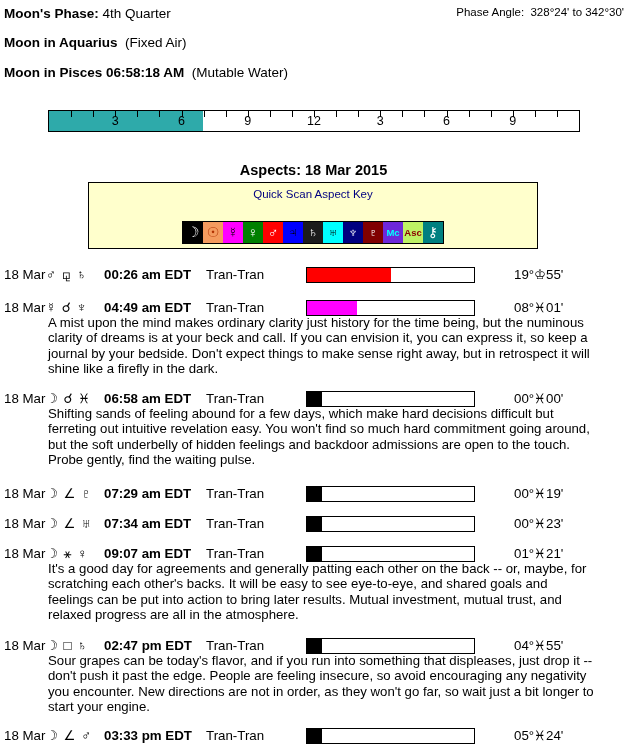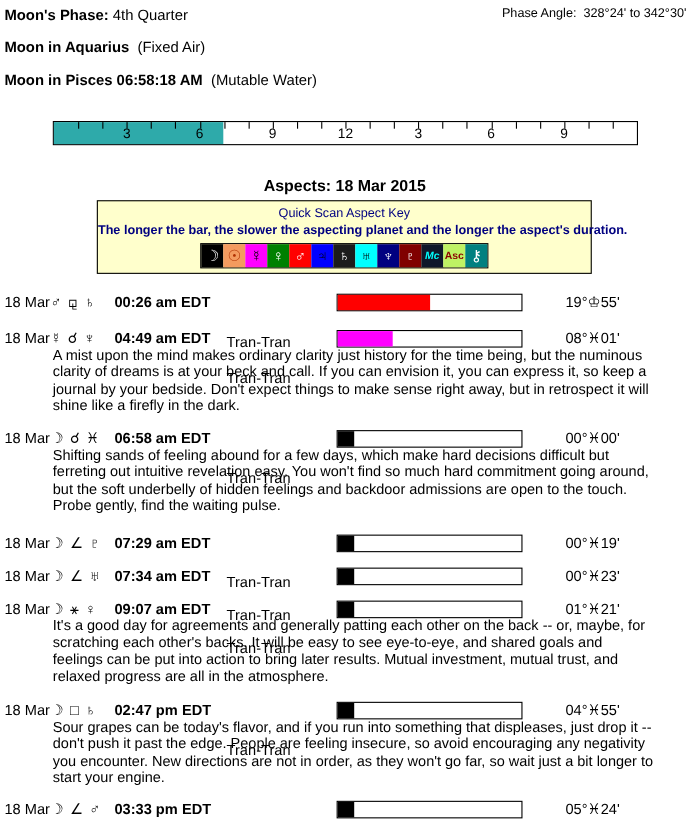--- a/index.html
+++ b/index.html
@@ -35,21 +35,21 @@
   .key-strip{display:flex;border:1px solid #000;}
   .kcell{width:20px;height:21px;display:flex;align-items:center;justify-content:center;
     font-size:14px;font-weight:bold;line-height:21px;}
   .kcell.small{font-size:9.5px;}
 
   
   .arow{position:absolute;left:0;width:627px;height:18px;font-size:13.3px;}
   .a-date{position:absolute;left:4px;white-space:pre;}
   .a-glyphs{position:absolute;left:46px;white-space:pre;letter-spacing:1px;}
   .a-time{position:absolute;left:104px;white-space:pre;font-weight:bold;}
-  .a-type{position:absolute;left:206px;white-space:pre;margin-top:36px;}
+  .a-type{position:absolute;left:206px;white-space:pre;}
   .a-bar{position:absolute;left:306px;top:0px;width:167px;height:14px;
     border:1.5px solid #000;background:#fff;display:block;}
   .a-fill{display:block;height:100%;}
   .a-value{position:absolute;left:514px;white-space:pre;}
 
   .apar{position:absolute;left:48px;width:546px;font-size:13.2px;line-height:15.4px;
     color:#000;}
 </style>
 </head>
 <body>
@@ -97,34 +97,33 @@
     <span class="vlabel" style="left:50%">12</span>
     <span class="vlabel" style="left:62.5%">3</span>
     <span class="vlabel" style="left:75%">6</span>
     <span class="vlabel" style="left:87.5%">9</span>
   </div>
 
   <div class="aspects-title">Aspects: 18 Mar 2015</div>
 
   <div class="keybox">
     <div class="key-title">Quick Scan Aspect Key</div>
-    <div class="key-sub">The longer the bar, the slower the aspecting planet and the longer the aspect's duration.</div>
     <div class="key-icons">
       <div class="key-strip">
         <span class="kcell" style="background-color: rgb(0, 0, 0); color: rgb(255, 255, 255);">☽</span>
         <span class="kcell" style="background-color: rgb(244, 155, 95); color: rgb(176, 48, 0);">☉</span>
         <span class="kcell" style="background-color: rgb(255, 0, 255); color: rgb(0, 0, 0);">☿</span>
         <span class="kcell" style="background-color: rgb(0, 128, 0); color: rgb(255, 255, 255);">♀</span>
         <span class="kcell" style="background-color: rgb(255, 0, 0); color: rgb(255, 255, 255);">♂</span>
         <span class="kcell" style="background-color: rgb(0, 0, 255); color: rgb(0, 0, 0);">♃</span>
         <span class="kcell" style="background-color: rgb(28, 28, 28); color: rgb(255, 255, 255);">♄</span>
         <span class="kcell" style="background-color: rgb(0, 255, 255); color: rgb(0, 0, 0);">♅</span>
         <span class="kcell" style="background-color: rgb(0, 0, 128); color: rgb(255, 255, 255);">♆</span>
         <span class="kcell" style="background-color: rgb(128, 0, 0); color: rgb(255, 255, 255);">♇</span>
-        <span class="kcell small" style="background-color: #0f172a; color: rgb(0, 255, 255); font-style: italic;">Mc</span>
+        <span class="kcell small" style="background-color: #6d28d9; color: rgb(0, 255, 255);">Mc</span>
         <span class="kcell small" style="background-color: #bef264; color: rgb(139, 0, 0);">Asc</span>
         <span class="kcell" style="background-color: rgb(0, 128, 128); color: rgb(255, 255, 255);">⚷</span>
       </div>
     </div>
   </div>
 
   <div class="arow" style="top:267px">
     <span class="a-date">18 Mar</span>
     <span class="a-glyphs">♂ ⚼ ♄</span>
     <span class="a-time">00:26 am EDT</span>

